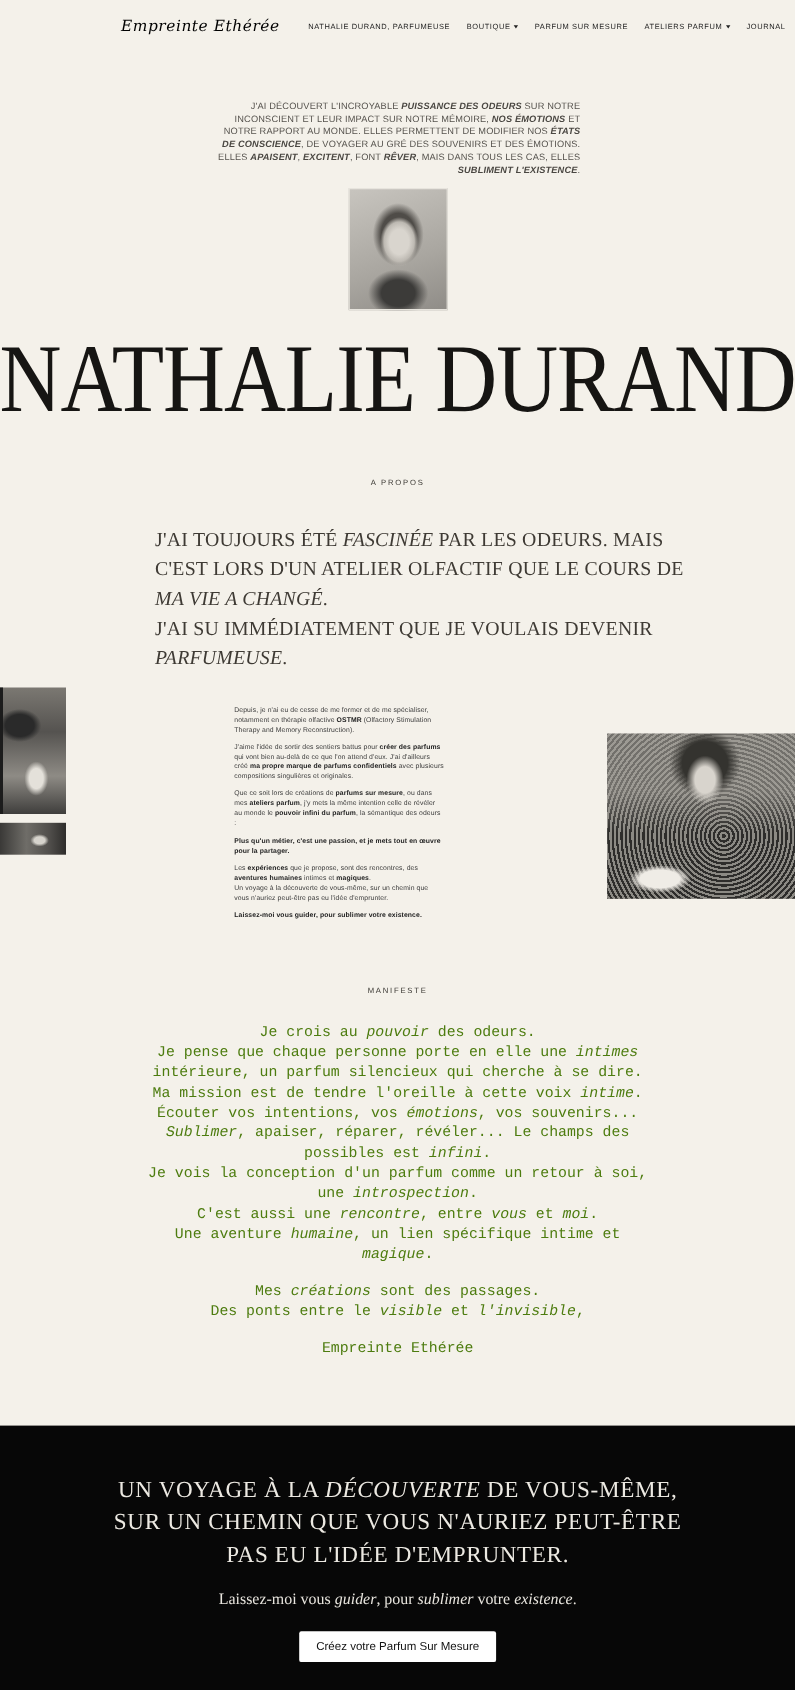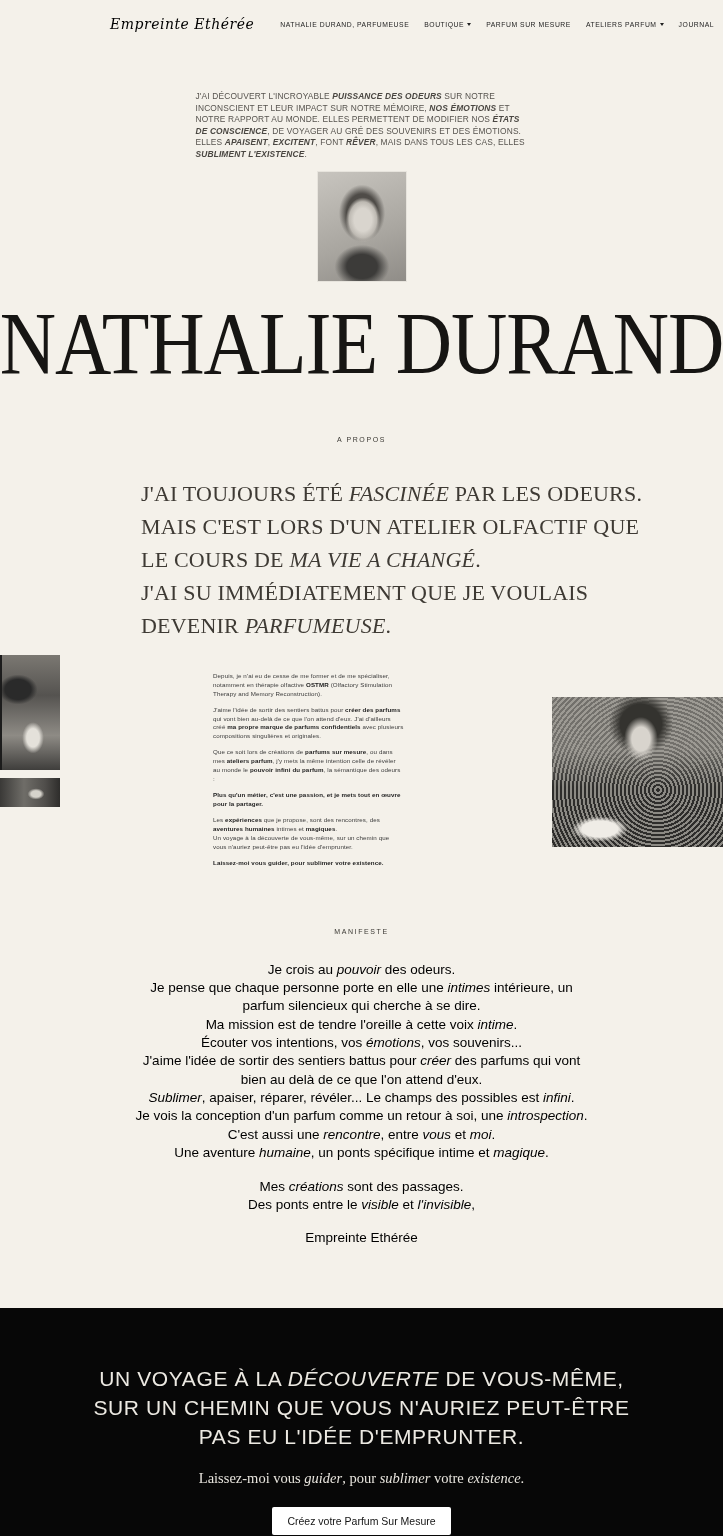--- a/index.html
+++ b/index.html
@@ -9,42 +9,42 @@
   
   header { display:flex; align-items:center; padding:13px 24px 10px 24px; height:45px; }
   .logo { font-family:"DejaVu Serif", serif; font-style:italic; font-size:14px; letter-spacing:.5px; color:#17161
 
 4; margin-left:86px; white-space:nowrap; cursor:pointer; }
   nav { display:flex; align-items:center; gap:15px; margin-left:26px; }
   .nav-item { font-size:6.8px; letter-spacing:.55px; color:#222; text-decoration:none; white-space:nowrap; cursor:pointer; display:flex; align-items:center; gap:3px; }
   .chev { width:0; height:0; border-left:2.6px solid transparent; border-right:2.6px solid transparent; border-top:3.2px solid #222; display:inline-block; }
 
   
-  .intro { width:332px; margin:46px auto 0; text-align:left; font-size:8.4px; line-height:1.38; color:#56534e; letter-spacing:.15px; }
+  .intro { width:332px; margin:46px auto 0; text-align:right; font-size:8.4px; line-height:1.38; color:#56534e; letter-spacing:.15px; }
   .intro .it { font-style:italic; font-weight:700; color:#4a4742; }
 
   
   .portrait { width:90px; height:111px; margin:10px auto 0;
     background:
       radial-gradient(38px 30px at 50% 86%, #3c3b39 0 40%, transparent 72%),
       radial-gradient(23px 30px at 51% 44%, #d9d5ce 0 38%, #bdb9b2 60%, transparent 75%),
       radial-gradient(34px 42px at 50% 38%, #4f4c48 0 46%, transparent 68%),
       linear-gradient(160deg, #c8c5bf, #a9a6a0 60%, #8f8c87);
     box-shadow:0 0 0 1px #e7e4dd inset; }
 
   
   .hero-title { margin-top:14px; height:96px; display:flex; align-items:center; justify-content:center; overflow:hidden;text-align:right; }
   .hero-title span { font-family:"Liberation Serif", serif; font-weight:400; font-size:78px; letter-spacing:-1px; color:#161513; white-space:nowrap; transform:scale(1.0,1.13); display:inline-block; }
 
   .section-label { text-align:center; font-size:7px; letter-spacing:1.6px; color:#3a3833; }
   .lbl-apropos { margin-top:44px; }
   .lbl-manifeste { margin-top:24px; }
 
   
-  .lead { margin:34px 0 0 141px; width:505px; font-family:"Liberation Serif", serif; font-size:22px; line-height:1.5; color:#3e3a34; letter-spacing:.2px; white-space:pre-line; }
+  .lead { margin:34px 0 0 141px; width:505px; font-family:"Liberation Serif", serif; font-size:18px; line-height:1.5; color:#3e3a34; letter-spacing:.2px; white-space:pre-line; }
   .lead .it { font-style:italic; }
 
   
   .collage { position:relative; height:252px; margin-top:10px; }
   .lab-photo-1 { position:absolute; left:0; top:3px; width:60px; height:115px;
     background:
       linear-gradient(90deg, #1c1c1c 0 4%, transparent 4%),
       radial-gradient(18px 26px at 55% 72%, #e4e1da 0 35%, transparent 60%),
       radial-gradient(26px 20px at 30% 30%, #2a2a2a 0 50%, transparent 75%),
       linear-gradient(180deg, #7b7872 0%, #555350 35%, #8e8b85 70%, #3f3e3c 100%); }
@@ -61,27 +61,27 @@
       repeating-radial-gradient(circle at 62% 62%, #2e2d2b 0 2px, #8c8a84 2px 4px),
       linear-gradient(180deg, #b7b4ae, #8f8c86);
     background-blend-mode:normal; }
   .desk-photo::before { content:""; position:absolute; inset:0;
     background:
       radial-gradient(26px 34px at 52% 28%, #d8d4cd 0 35%, transparent 65%),
       radial-gradient(46px 44px at 52% 18%, #34332f 0 45%, transparent 70%),
       linear-gradient(180deg, rgba(170,167,160,.55) 0 35%, transparent 60%); }
 
   
-  .manifeste { width:460px; margin:26px auto 0; text-align:center; font-family:Liberation Sans, sans-serif; font-size:13.5px; line-height:1.36; color:#000000; }
+  .manifeste { width:460px; margin:26px auto 0; text-align:center; font-family:Liberation Mono, monospace; font-size:13.5px; line-height:1.36; color:#4d7c0f; }
   .manifeste .grp { margin-bottom:15px; }
   .manifeste .it { font-style:italic; }
 
   
   .cta { margin-top:60px; background:#070707; text-align:center; padding:44px 0 42px; }
-  .cta-heading { font-family:Liberation Sans, sans-serif; font-size:21px; line-height:1.4; letter-spacing:.6px; color:#ece9e2; white-space:pre-line;margin-top:12px; }
+  .cta-heading { font-family:Liberation Serif, serif; font-size:21px; line-height:1.4; letter-spacing:.6px; color:#ece9e2; white-space:pre-line; }
   .cta-heading .it { font-style:italic; }
   .cta-sub { margin-top:18px; font-family:"Liberation Serif", serif; font-size:14.5px; color:#e8e5de; }
   .cta-sub .it { font-style:italic;text-align:center; }
   .cta-btn { margin-top:20px; background:#ffffff; color:#141414; border:none; border-radius:2px; font-family:"Liberation Sans", sans-serif; font-size:10.5px; padding:8px 15px; cursor:pointer; }
 </style>
 </head>
 <body>
 
 <div class="page">
 
@@ -140,25 +140,24 @@
   </section>
 
   <div class="section-label lbl-manifeste">MANIFESTE</div>
 
   <section class="manifeste">
     <div class="grp">
       <div><span>Je crois au </span><span class="it">pouvoir</span><span> des odeurs.</span></div>
       <div><span>Je pense que chaque personne porte en elle une </span><span class="it">intimes</span><span> intérieure, un parfum silencieux qui cherche à se dire.</span></div>
       <div><span>Ma mission est de tendre l'oreille à cette voix </span><span class="it">intime</span><span>.</span></div>
       <div><span>Écouter vos intentions, vos </span><span class="it">émotions</span><span>, vos souvenirs...</span></div>
-      <div><span>J'aime l'idée de sortir des sentiers battus pour </span><span class="it">créer</span><span> des parfums qui vont bien au delà de ce que l'on attend d'eux.</span></div>
       <div><span class="it">Sublimer</span><span>, apaiser, réparer, révéler... Le champs des possibles est </span><span class="it">infini</span><span>.</span></div>
       <div><span>Je vois la conception d'un parfum comme un retour à soi, une </span><span class="it">introspection</span><span>.</span></div>
       <div><span>C'est aussi une </span><span class="it">rencontre</span><span>, entre </span><span class="it">vous</span><span> et </span><span class="it">moi</span><span>.</span></div>
-      <div><span>Une aventure </span><span class="it">humaine</span><span>, un ponts spécifique intime et </span><span class="it">magique</span><span>.</span></div>
+      <div><span>Une aventure </span><span class="it">humaine</span><span>, un lien spécifique intime et </span><span class="it">magique</span><span>.</span></div>
     </div>
     <div class="grp">
       <div><span>Mes </span><span class="it">créations</span><span> sont des passages.</span></div>
       <div><span>Des ponts entre le </span><span class="it">visible</span><span> et </span><span class="it">l'invisible</span><span>,</span></div>
     </div>
     <div class="grp">
       <div><span>Empreinte Ethérée</span></div>
     </div>
   </section>
 

